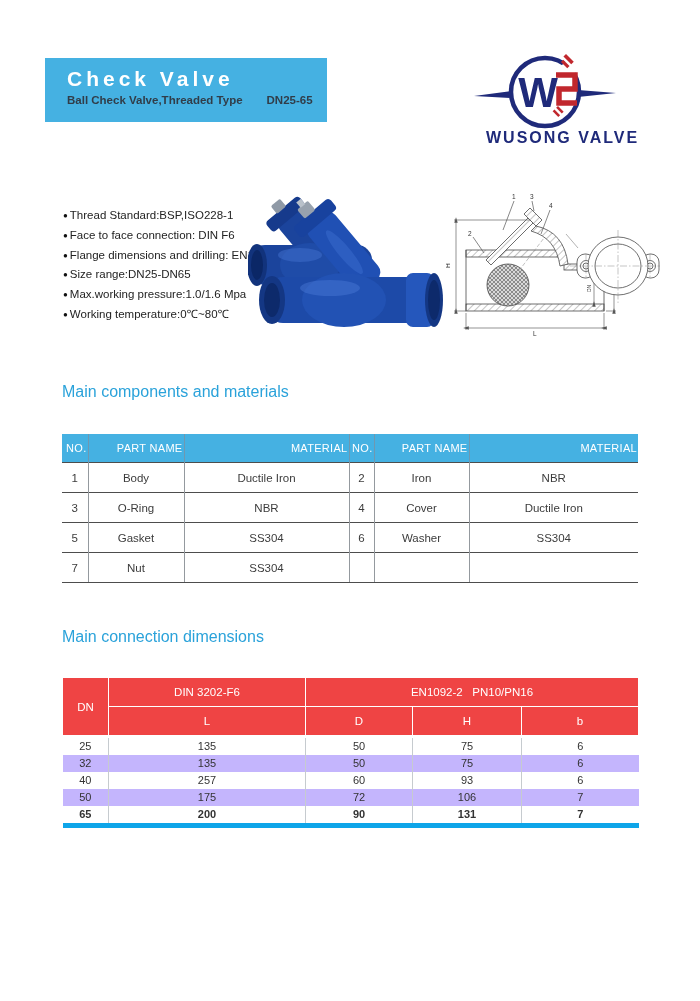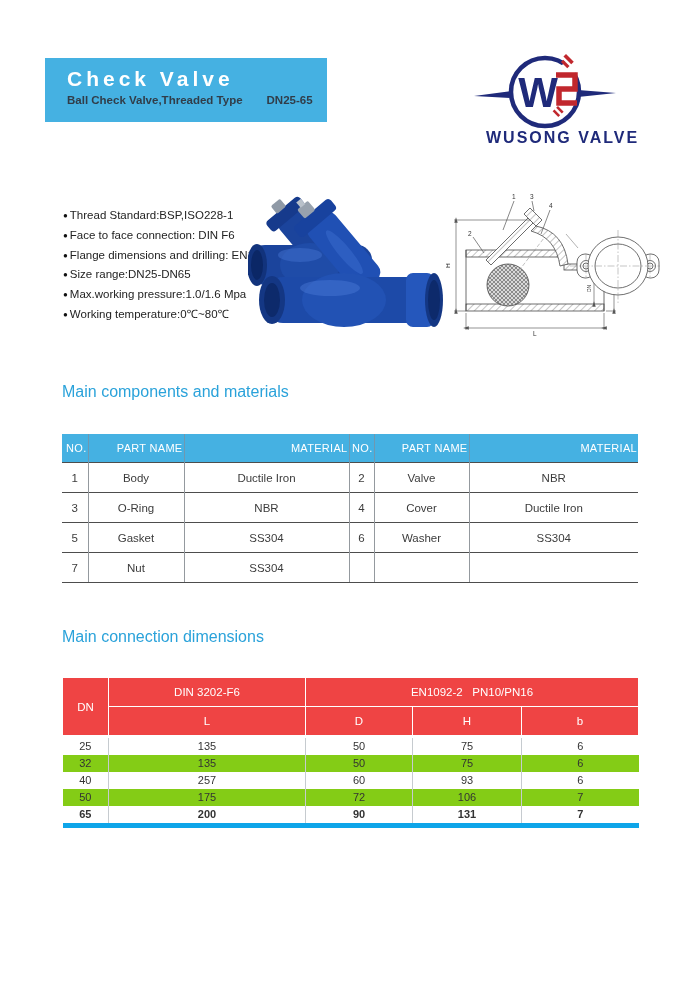--- a/index.html
+++ b/index.html
@@ -59,21 +59,21 @@
   .dims-table th {
     background:#ef4444; color:#fff; font-size:11.5px; font-weight:normal;
     height:26px; border:1.5px solid #ffffff;
   }
   .dims-table td {
     height:15px; line-height:15px; font-size:11px; color:#333;
     text-align:center; border-right:1px solid #c6cbcf;
   }
   .dims-table td:last-child { border-right:none; }
   .dims-table tbody tr:first-child td { border-top:3px solid #ffffff; }
-  .dims-table tbody tr.hl td { background:#84cc16; }
+  .dims-table tbody tr.hl td { background:#c4b5fd; }
   .dims-table tbody tr:last-child td { border-bottom:5px solid #0ea5e9;font-weight:bold; }
 </style>
 </head>
 <body>
 
 <div class="page">
 
   <div class="title-block">
     <div class="ttl">Check Valve</div>
     <div class="title-sub">
@@ -242,21 +242,21 @@
         <th>PART NAME</th>
         <th>MATERIAL</th>
       </tr>
     </thead>
     <tbody>
       <tr>
         <td>1</td>
         <td>Body</td>
         <td>Ductile Iron</td>
         <td>2</td>
-        <td>Valve</td>
+        <td>Iron</td>
         <td>NBR</td>
       </tr>
       <tr>
         <td>3</td>
         <td>O-Ring</td>
         <td>NBR</td>
         <td>4</td>
         <td>Cover</td>
         <td>Ductile Iron</td>
       </tr>

